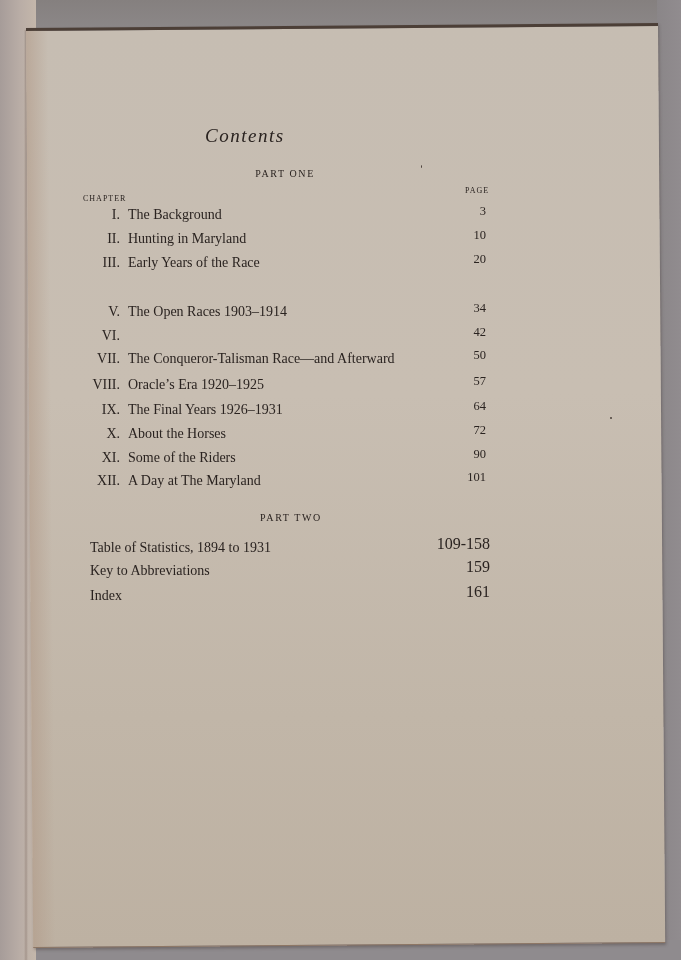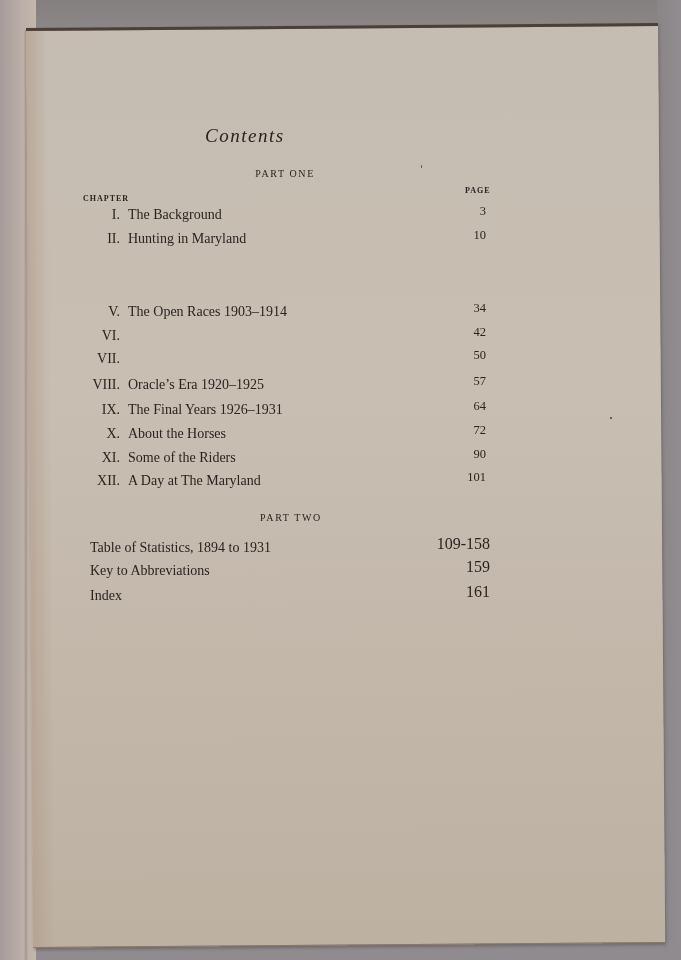--- a/index.html
+++ b/index.html
@@ -49,21 +49,21 @@
     position: absolute; left: 205px; top: 125px; width: 160px; text-align: left;
     font-style: italic; font-size: 19px; letter-spacing: 1.5px;
   }
   .part-head {
     position: absolute; width: 160px; text-align: center;
     font-size: 10px; letter-spacing: 1.6px;
   }
   .part-one { left: 205px; top: 168px; }
   .part-two { left: 211px; top: 512px; }
   .col-head {
-    position: absolute; font-size: 8px; letter-spacing: 1px; font-weight: bold;
+    position: absolute; font-size: 8px; letter-spacing: 1px;
   }
   .chapter-head { left: 83px; top: 194px; }
   .page-head { left: 465px; top: 186px; }
   .row {
     position: absolute; left: 70px; width: 420px; height: 20px;
     font-size: 14px; line-height: 20px;
   }
   .row .num {
     position: absolute; left: 0; width: 50px; text-align: right;
   }
@@ -104,31 +104,37 @@
   <div class="row" style="top:205px">
     <span class="num">I.</span>
     <span class="ttl">The Background</span>
     <span class="pg">3</span>
   </div>
   <div class="row" style="top:229px">
     <span class="num">II.</span>
     <span class="ttl">Hunting in Maryland</span>
     <span class="pg">10</span>
   </div>
+  <div class="row" style="top:253px">
+    <span class="num">III.</span>
+    <span class="ttl">Early Years of the Race</span>
+    <span class="pg">20</span>
+  </div>
   <div class="row" style="top:302px">
     <span class="num">V.</span>
     <span class="ttl">The Open Races 1903–1914</span>
     <span class="pg">34</span>
   </div>
   <div class="row" style="top:326px">
     <span class="num">VI.</span>
     <span class="pg">42</span>
   </div>
   <div class="row" style="top:349px">
     <span class="num">VII.</span>
+    <span class="ttl">The Conqueror-Talisman Race—and Afterward</span>
     <span class="pg">50</span>
   </div>
   <div class="row" style="top:375px">
     <span class="num">VIII.</span>
     <span class="ttl">Oracle’s Era 1920–1925</span>
     <span class="pg">57</span>
   </div>
   <div class="row" style="top:400px">
     <span class="num">IX.</span>
     <span class="ttl">The Final Years 1926–1931</span>

